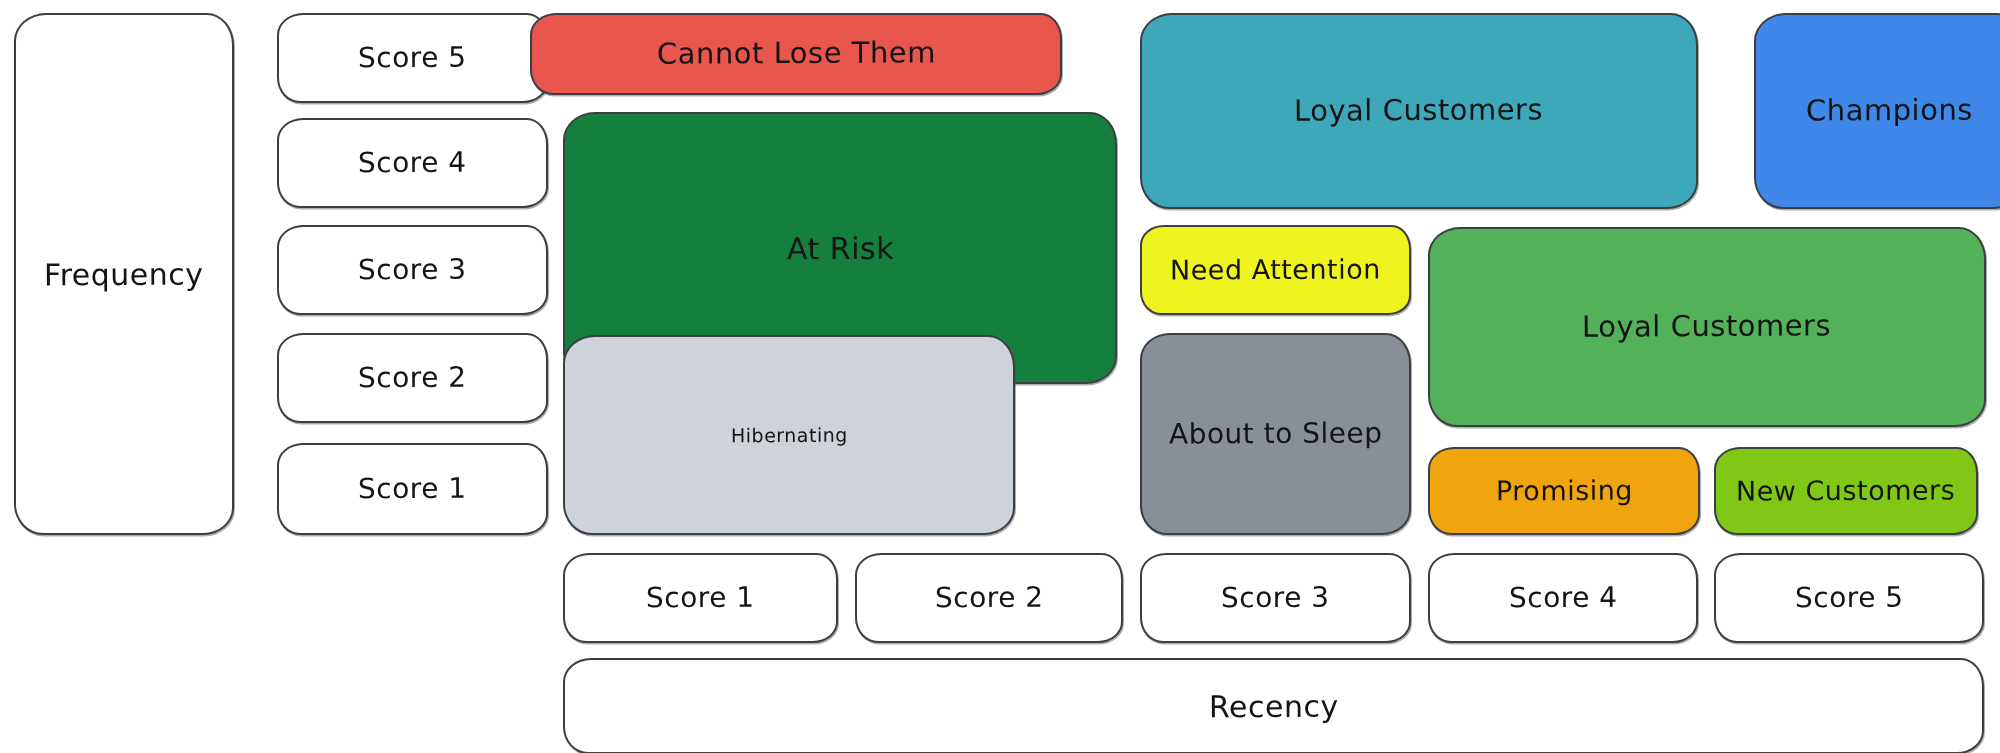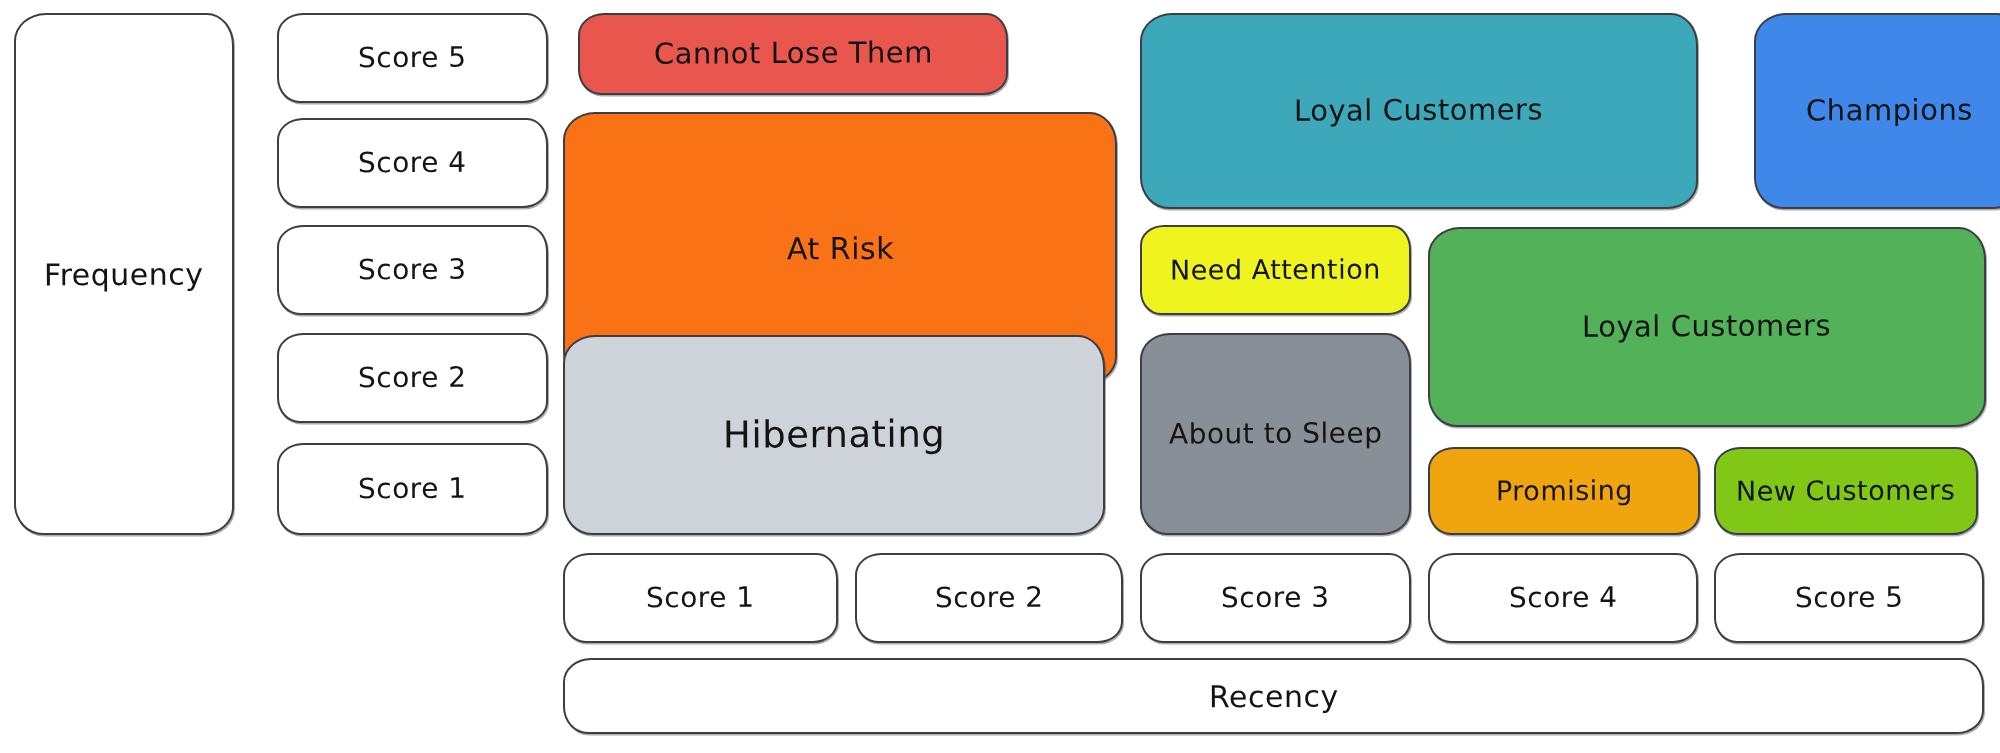--- a/index.html
+++ b/index.html
@@ -48,27 +48,27 @@
     </div>
     <div class="box" style="left: 277px; top: 225px; width: 271px; height: 90px; background: rgb(255, 255, 255); border-color: rgb(59, 63, 68); color: rgb(20, 20, 20); font-size: 28px; border-radius: 26px 21px 25px 23px / 22px 26px 21px 25px;">
       <span class="lbl">Score 3</span>
     </div>
     <div class="box" style="left: 277px; top: 333px; width: 271px; height: 90px; background: rgb(255, 255, 255); border-color: rgb(59, 63, 68); color: rgb(20, 20, 20); font-size: 28px; border-radius: 26px 21px 25px 23px / 22px 26px 21px 25px;">
       <span class="lbl">Score 2</span>
     </div>
     <div class="box" style="left: 277px; top: 443px; width: 271px; height: 92px; background: rgb(255, 255, 255); border-color: rgb(59, 63, 68); color: rgb(20, 20, 20); font-size: 28px; border-radius: 26px 21px 25px 23px / 22px 26px 21px 25px;">
       <span class="lbl">Score 1</span>
     </div>
-    <div class="box" style="left: 578px; top: 13px; width: 430px; height: 82px; background: rgb(232, 86, 78); border-color: rgb(59, 63, 68); color: rgb(20, 20, 20); font-size: 29px; border-radius: 26px 21px 25px 23px / 22px 26px 21px 25px;">
+    <div class="box" style="left: 530px; top: 13px; width: 532px; height: 82px; background: rgb(232, 86, 78); border-color: rgb(59, 63, 68); color: rgb(20, 20, 20); font-size: 29px; border-radius: 26px 21px 25px 23px / 22px 26px 21px 25px;">
       <span class="lbl">Cannot Lose Them</span>
     </div>
-    <div class="box" style="left: 563px; top: 112px; width: 554px; height: 272px; background: #f97316; border-color: rgb(59, 63, 68); color: rgb(20, 20, 20); font-size: 30px; border-radius: 32px 27px 31px 29px / 28px 32px 27px 31px;">
+    <div class="box" style="left: 563px; top: 112px; width: 554px; height: 272px; background: #15803d; border-color: rgb(59, 63, 68); color: rgb(20, 20, 20); font-size: 30px; border-radius: 32px 27px 31px 29px / 28px 32px 27px 31px;">
       <span class="lbl">At Risk</span>
     </div>
-    <div class="box" style="left: 563px; top: 335px; width: 542px; height: 200px; background: rgb(206, 211, 217); border-color: rgb(59, 63, 68); color: rgb(20, 20, 20); font-size: 37px; border-radius: 32px 27px 31px 29px / 28px 32px 27px 31px;">
+    <div class="box" style="left: 563px; top: 335px; width: 452px; height: 200px; background: rgb(206, 211, 217); border-color: rgb(59, 63, 68); color: rgb(20, 20, 20); font-size: 19px; border-radius: 32px 27px 31px 29px / 28px 32px 27px 31px;">
       <span class="lbl">Hibernating</span>
     </div>
     <div class="box" style="left: 1140px; top: 13px; width: 558px; height: 196px; background: rgb(62, 168, 187); border-color: rgb(59, 63, 68); color: rgb(20, 20, 20); font-size: 29px; border-radius: 32px 27px 31px 29px / 28px 32px 27px 31px;">
       <span class="lbl">Loyal Customers</span>
     </div>
     <div class="box" style="left: 1754px; top: 13px; width: 270px; height: 196px; background: rgb(63, 136, 233); border-color: rgb(59, 63, 68); color: rgb(20, 20, 20); font-size: 29px; border-radius: 32px 27px 31px 29px / 28px 32px 27px 31px;">
       <span class="lbl">Champions</span>
     </div>
     <div class="box" style="left: 1140px; top: 225px; width: 271px; height: 90px; background: rgb(239, 244, 31); border-color: rgb(59, 63, 68); color: rgb(20, 20, 20); font-size: 27px; border-radius: 24px 19px 23px 21px / 20px 24px 19px 23px;">
       <span class="lbl">Need Attention</span>
@@ -93,16 +93,16 @@
     </div>
     <div class="box" style="left: 1140px; top: 553px; width: 271px; height: 90px; background: rgb(255, 255, 255); border-color: rgb(59, 63, 68); color: rgb(20, 20, 20); font-size: 28px; border-radius: 26px 21px 25px 23px / 22px 26px 21px 25px;">
       <span class="lbl">Score 3</span>
     </div>
     <div class="box" style="left: 1428px; top: 553px; width: 270px; height: 90px; background: rgb(255, 255, 255); border-color: rgb(59, 63, 68); color: rgb(20, 20, 20); font-size: 28px; border-radius: 26px 21px 25px 23px / 22px 26px 21px 25px;">
       <span class="lbl">Score 4</span>
     </div>
     <div class="box" style="left: 1714px; top: 553px; width: 270px; height: 90px; background: rgb(255, 255, 255); border-color: rgb(59, 63, 68); color: rgb(20, 20, 20); font-size: 28px; border-radius: 26px 21px 25px 23px / 22px 26px 21px 25px;">
       <span class="lbl">Score 5</span>
     </div>
-    <div class="box" style="left: 563px; top: 658px; width: 1421px; height: 76px; background: rgb(255, 255, 255); border-color: rgb(59, 63, 68); color: rgb(20, 20, 20); font-size: 30px; border-radius: 28px 23px 27px 25px / 24px 28px 23px 27px;">
+    <div class="box" style="left: 563px; top: 658px; width: 1421px; height: 96px; background: rgb(255, 255, 255); border-color: rgb(59, 63, 68); color: rgb(20, 20, 20); font-size: 30px; border-radius: 28px 23px 27px 25px / 24px 28px 23px 27px;">
       <span class="lbl">Recency</span>
     </div>
   </div>
 
 </body></html>

